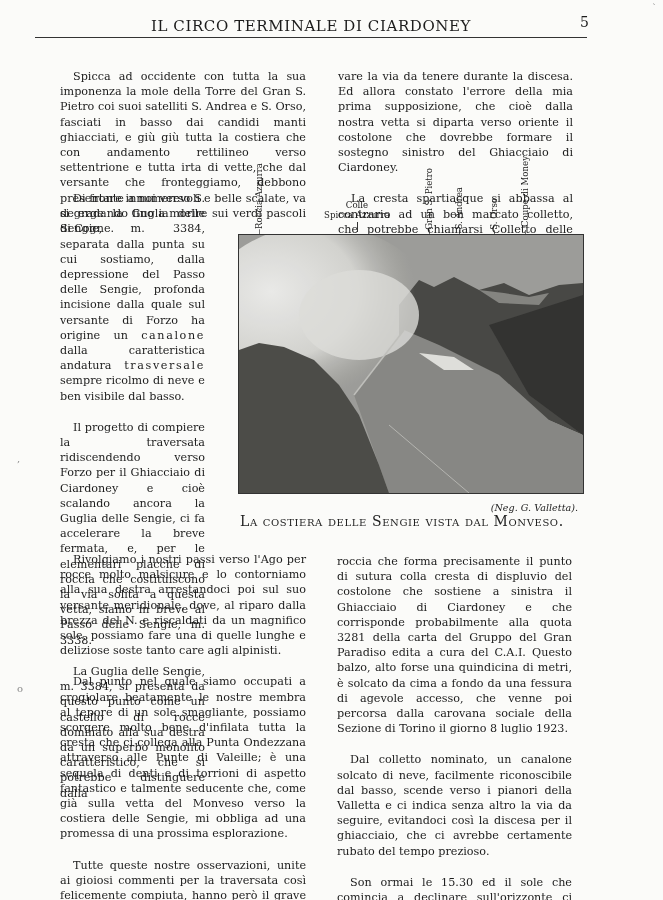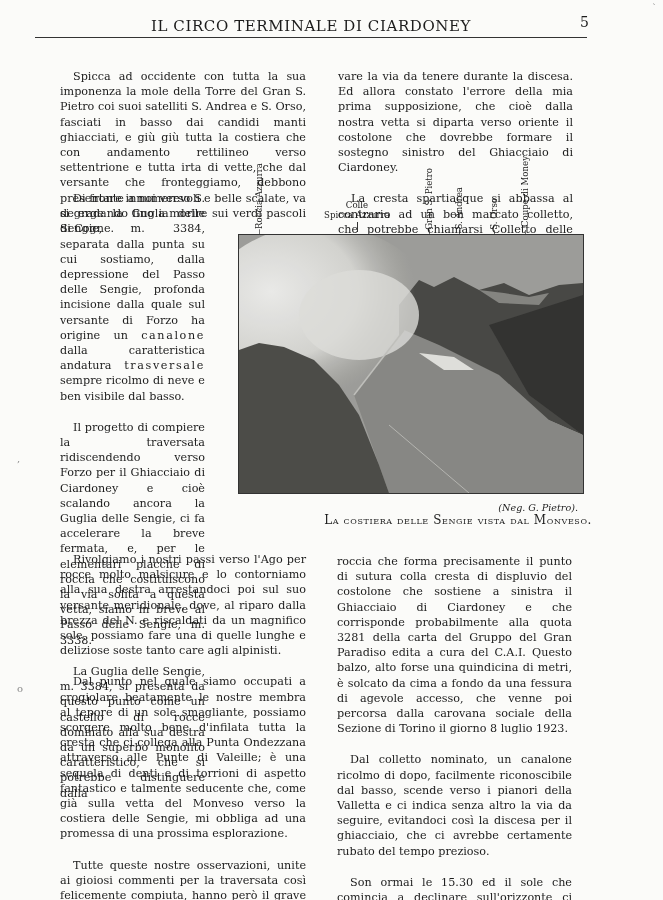--- a/index.html
+++ b/index.html
@@ -24,21 +24,21 @@
   .vlabel { position:absolute; bottom:0; writing-mode:vertical-rl; transform:rotate(180deg); line-height:10px; white-space:nowrap; }
   .hlabel { position:absolute; text-align:center; line-height:10px; }
   .tick { position:absolute; width:1px; background:#333; }
   .photo {
     position:absolute; left:238px; top:234px; width:344px; height:258px;
     border:1px solid #333; overflow:hidden;
     background:linear-gradient(180deg,#a9a9a5 0%,#9e9e9a 40%,#6f6f6b 100%);
   }
   .photo svg { display:block; }
   .credit { position:absolute; left:240px; top:502px; width:338px; text-align:right; font-size:9.6px; font-style:italic; }
-  .caption { position:absolute; left:252px; top:513px; width:340px; text-align:right; font-size:12px; font-variant:small-caps; letter-spacing:0.6px; }
+  .caption { position:absolute; left:240px; top:513px; width:340px; text-align:left; font-size:14px; font-variant:small-caps; letter-spacing:0.6px; }
   .speck { position:absolute; font-size:10px; color:#888; }
 </style>
 </head>
 <body>
 
 <div class="header">
   <div class="header-title">IL CIRCO TERMINALE DI CIARDONEY</div>
   <div class="page-num">5</div>
 </div>
 <div class="header-rule"></div>
@@ -108,24 +108,24 @@
     <ellipse cx="120" cy="80" rx="60" ry="45" fill="#e6e6e2" opacity="0.8"></ellipse>
 
     <path d="M0 115 L20 108 L45 112 L75 125 L100 150 L120 180 L140 230 L150 258 L0 258 Z" fill="#50504c"></path>
 
     <path d="M115 160 L165 95" stroke="#c8c8c4" stroke-width="1.5" fill="none"></path>
     <path d="M150 190 L230 258" stroke="#bdbdb9" stroke-width="1" fill="none"></path>
     <rect x="0" y="0" width="344" height="258" fill="#000" opacity="0.04" filter="url(#grain)"></rect>
   </svg>
 </div>
 
-<div class="credit">(Neg. G. Pietro).</div>
+<div class="credit">(Neg. G. Valletta).</div>
 <div class="caption">La costiera delle Sengie vista dal Monveso.</div>
 
 <div class="txt col-right-bottom">
   <p class="noind">roccia che forma precisamente il punto di sutura colla cresta di displuvio del costolone che sostiene a sinistra il Ghiacciaio di Ciardoney e che corrisponde probabilmente alla quota 3281 della carta del Gruppo del Gran Paradiso edita a cura del C.A.I. Questo balzo, alto forse una quindicina di metri, è solcato da cima a fondo da una fessura di agevole accesso, che venne poi percorsa dalla carovana sociale della Sezione di Torino il giorno 8 luglio 1923.</p>
-  <p>Dal colletto nominato, un canalone ricolmo di dopo, facilmente riconoscibile dal basso, scende verso i pianori della Valletta e ci indica senza altro la via da seguire, evitandoci così la discesa per il ghiacciaio, che ci avrebbe certamente rubato del tempo prezioso.</p>
+  <p>Dal colletto nominato, un canalone solcato di neve, facilmente riconoscibile dal basso, scende verso i pianori della Valletta e ci indica senza altro la via da seguire, evitandoci così la discesa per il ghiacciaio, che ci avrebbe certamente rubato del tempo prezioso.</p>
   <p>Son ormai le 15.30 ed il sole che comincia a declinare sull'orizzonte ci avverte che è tempo di muoverci. Discesa quindi facilmente la cresta S. del picco, raggiungiamo in breve il colletto donde ha inizio il canale che al suo sommo è alquanto ripido, ma dopo pochi metri raddolcisce la pendenza.</p>
 </div>
 
 <div class="speck" style="left:17px; top:453px;">,</div>
 <div class="speck" style="left:17px; top:683px;">o</div>
 <div class="speck" style="left:652px; top:2px;">`</div>
 
 </body></html>

